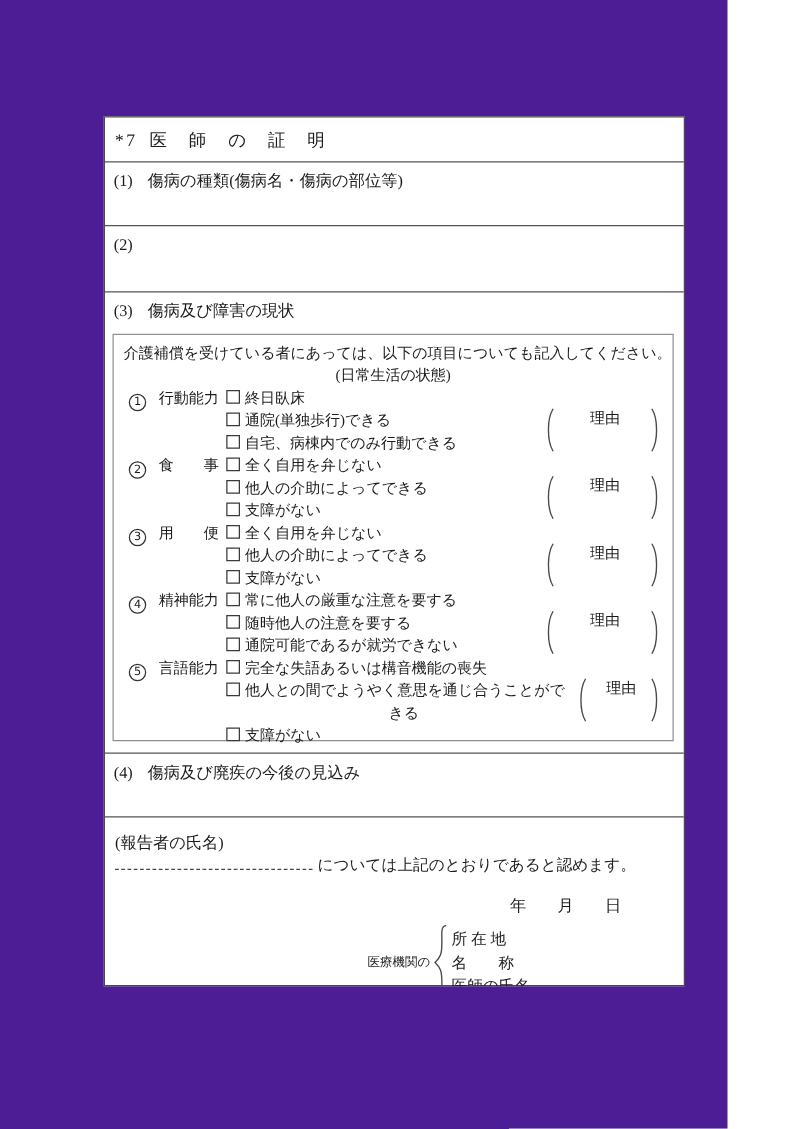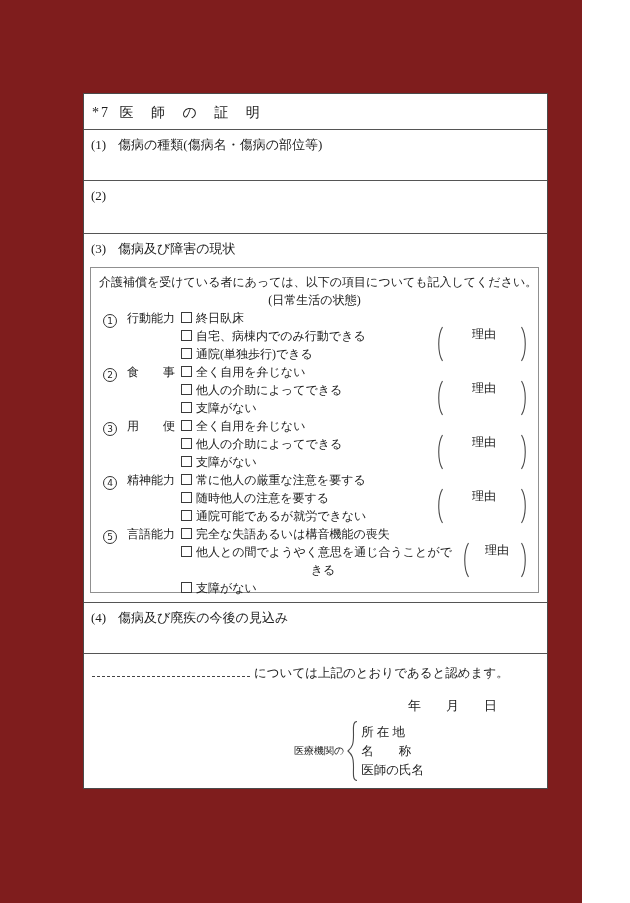--- a/index.html
+++ b/index.html
@@ -1,16 +1,16 @@
 <!DOCTYPE html>
 <html><head>
 <meta charset="utf-8">
 <style>
   html,body{margin:0;padding:0;background:#ffffff;}
-  .page{position:relative;width:582px;height:903px;background:#7f1d1d;overflow:hidden;
+  .page{position:relative;width:582px;height:903px;background:#4c1d95;overflow:hidden;
         font-family:"Liberation Serif","DejaVu Serif",serif;color:#1c1c1c;}
   .form{position:absolute;left:83px;top:93px;width:465px;height:696px;
         border:1px solid #4a4a4a;box-sizing:border-box;background:#fff;}
   .row{box-sizing:border-box;border-bottom:1px solid #555;overflow:hidden;}
   .row:last-child{border-bottom:none;}
   .row-title{height:36px;padding:10px 0 0 8px;font-size:14px;}
   .tprefix{letter-spacing:2px;margin-right:6px;}
   .ttext{letter-spacing:7px;}
   .row-s1{height:51px;}
   .row-s2{height:53px;}
@@ -92,27 +92,27 @@
     <div class="opts">
                 <div>
                   <div class="opt">
                     <span class="cb"></span>
                     <span class="opt-text">終日臥床</span>
                   </div>
                 </div>
                 <div>
                   <div class="opt">
                     <span class="cb"></span>
+                    <span class="opt-text">通院(単独歩行)できる</span>
+                  </div>
+                </div>
+                <div>
+                  <div class="opt">
+                    <span class="cb"></span>
                     <span class="opt-text">自宅、病棟内でのみ行動できる</span>
-                  </div>
-                </div>
-                <div>
-                  <div class="opt">
-                    <span class="cb"></span>
-                    <span class="opt-text">通院(単独歩行)できる</span>
                   </div>
                 </div>
               </div>
     <div class="reason">
       <svg class="paren" width="10" height="36" viewBox="0 0 10 36">
         <path d="M8.5 1 C3.5 9 3.5 27 8.5 35" stroke="#4a4a4a" fill="none" stroke-width="1.1"></path>
       </svg>
       <span class="reason-label">理由</span>
       <svg class="paren" width="10" height="36" viewBox="0 0 10 36">
         <path d="M1.5 1 C6.5 9 6.5 27 1.5 35" stroke="#4a4a4a" fill="none" stroke-width="1.1"></path>
@@ -262,20 +262,21 @@
 
     <div class="row row-s4">
       <div class="sec-head">
         <span class="sec-num">(4)</span>
         <span class="sec-label">傷病及び廃疾の今後の見込み</span>
       </div>
       <div class="writein"></div>
     </div>
 
     <div class="row row-footer">
+      <div class="reporter">(報告者の氏名)</div>
       <div class="stmt-line">
         <span class="name-blank"></span><span>については上記のとおりであると認めます。</span>
       </div>
       <div class="date-line">
         <span>年　月　日</span>
       </div>
       <div class="org">
         <span class="org-label">医療機関の</span>
         <svg class="org-brace" width="13" height="62" viewBox="0 0 13 62">
           <path d="M11 1.5 C6.5 1.5 7.5 8 7.5 15 C7.5 24 6.5 27 2 31 C6.5 35 7.5 38 7.5 47 C7.5 54 6.5 60.5 11 60.5" stroke="#4a4a4a" fill="none" stroke-width="1.1"></path>

